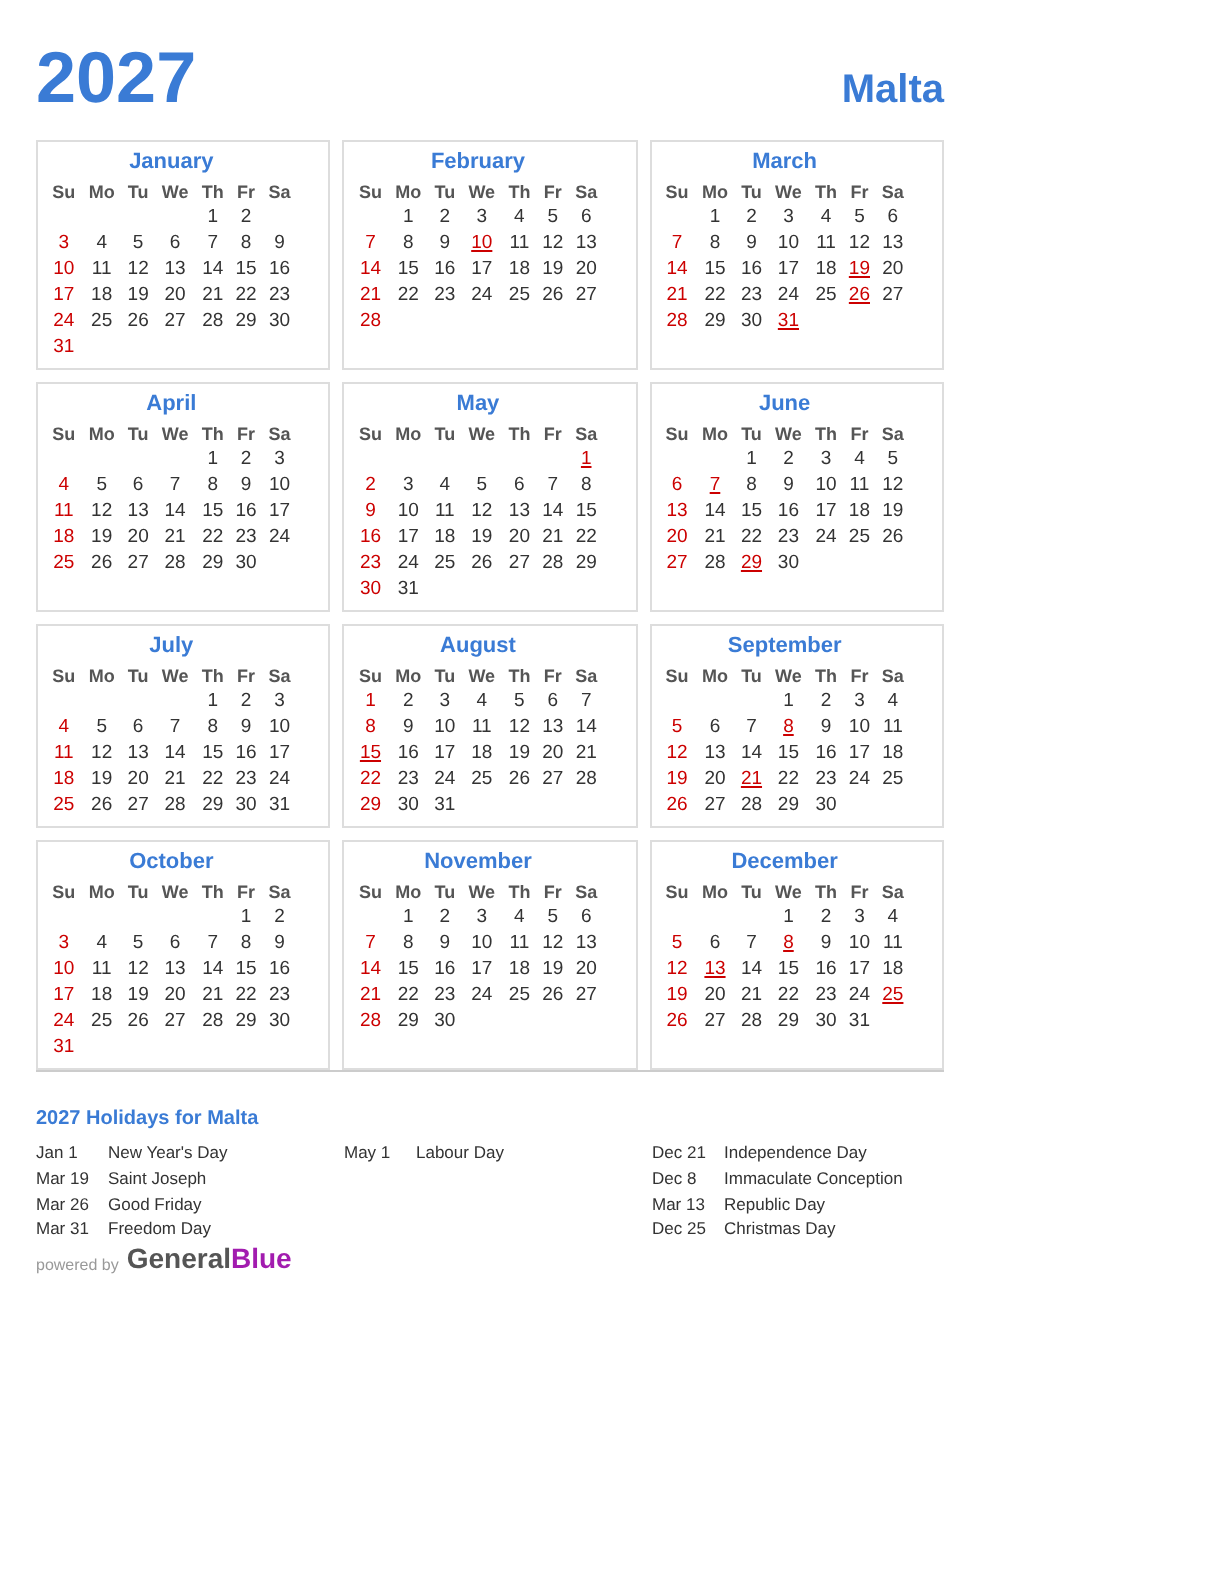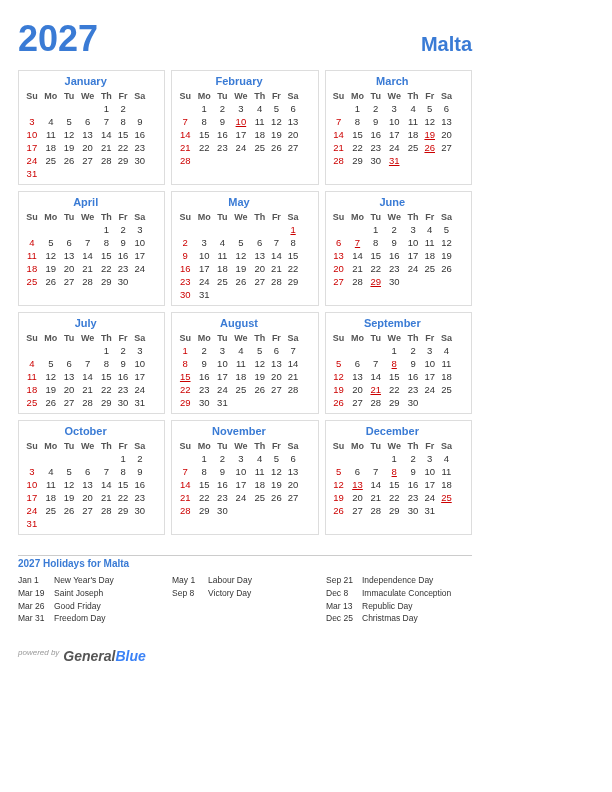--- a/index.html
+++ b/index.html
@@ -61,23 +61,23 @@
     }
     .cal-table td {
       text-align: center;
       padding: 1px 0;
       color: #333;
       font-size: 9.5px;
     }
     .cal-table td.sunday { color: #cc0000; }
     .cal-table td.holiday { color: #cc0000; text-decoration: underline; }
     .holidays-section {
-      margin-top: 20px;
+      margin-top: 0;
       border-top: 1px solid #ccc;
-      padding-top: 2px;
+      padding-top: 18px;
     }
     .holidays-title {
       color: #3a7bd5;
       font-size: 10px;
       font-weight: bold;
       margin-bottom: 5px;
     }
     .holidays-grid {
       display: grid;
       grid-template-columns: 1fr 1fr 1fr;
@@ -92,36 +92,35 @@
     }
     .holiday-date {
       color: #333;
       white-space: nowrap;
       min-width: 32px;
     }
     .holiday-name {
       color: #333;
     }
     .footer {
-      margin-top: 23px;
+      margin-top: 0;
       display: flex;
-      align-items: flex-start;
+      align-items: flex-end;
       gap: 4px;
-      font-style: italic;
     }
     .powered-by {
       font-size: 8px;
       color: #999;
     }
     .general-blue {
       font-size: 14px;
       font-weight: bold;
     }
     .general-part { color: #555; }
-    .blue-part { color: #3b82f6; }
+    .blue-part { color: #a21caf; }
   </style>
 </head>
 <body>
 
 <div class="page">
   <div class="header">
     <div class="year-title">2027</div>
     <div class="country-title">Malta</div>
   </div>
 
@@ -929,28 +928,24 @@
           <div class="holiday-item">
             <span class="holiday-date">Mar 31</span>
             <span class="holiday-name">Freedom Day</span>
           </div>
         </div>
         <div>
           <div class="holiday-item">
             <span class="holiday-date">May 1</span>
             <span class="holiday-name">Labour Day</span>
           </div>
-          <div class="holiday-item">
-            <span class="holiday-date">Sep 8</span>
-            <span class="holiday-name">Victory Day</span>
-          </div>
         </div>
         <div>
           <div class="holiday-item">
-            <span class="holiday-date">Sep 21</span>
+            <span class="holiday-date">Dec 21</span>
             <span class="holiday-name">Independence Day</span>
           </div>
           <div class="holiday-item">
             <span class="holiday-date">Dec 8</span>
             <span class="holiday-name">Immaculate Conception</span>
           </div>
           <div class="holiday-item">
             <span class="holiday-date">Mar 13</span>
             <span class="holiday-name">Republic Day</span>
           </div>

